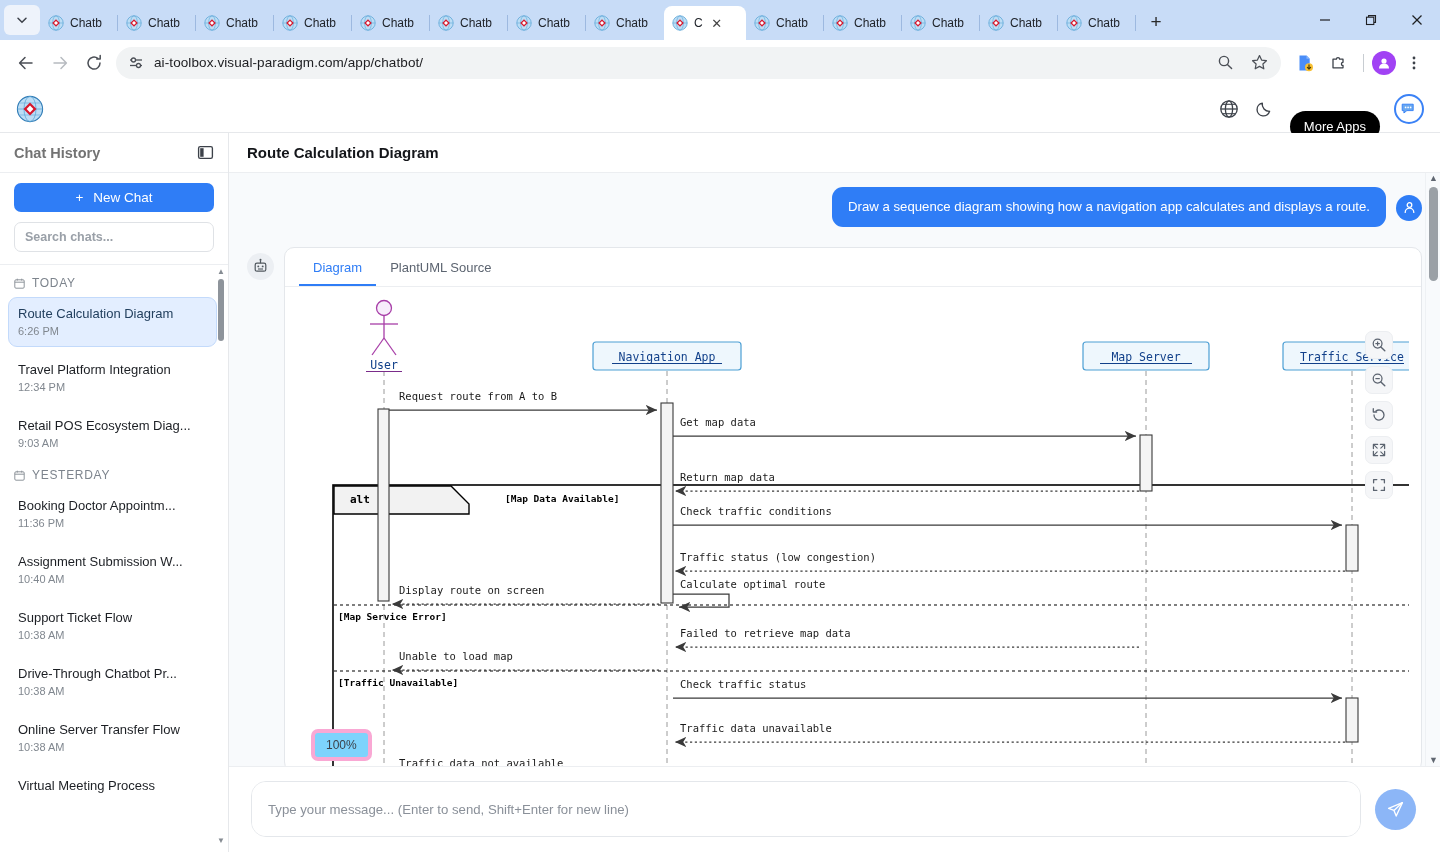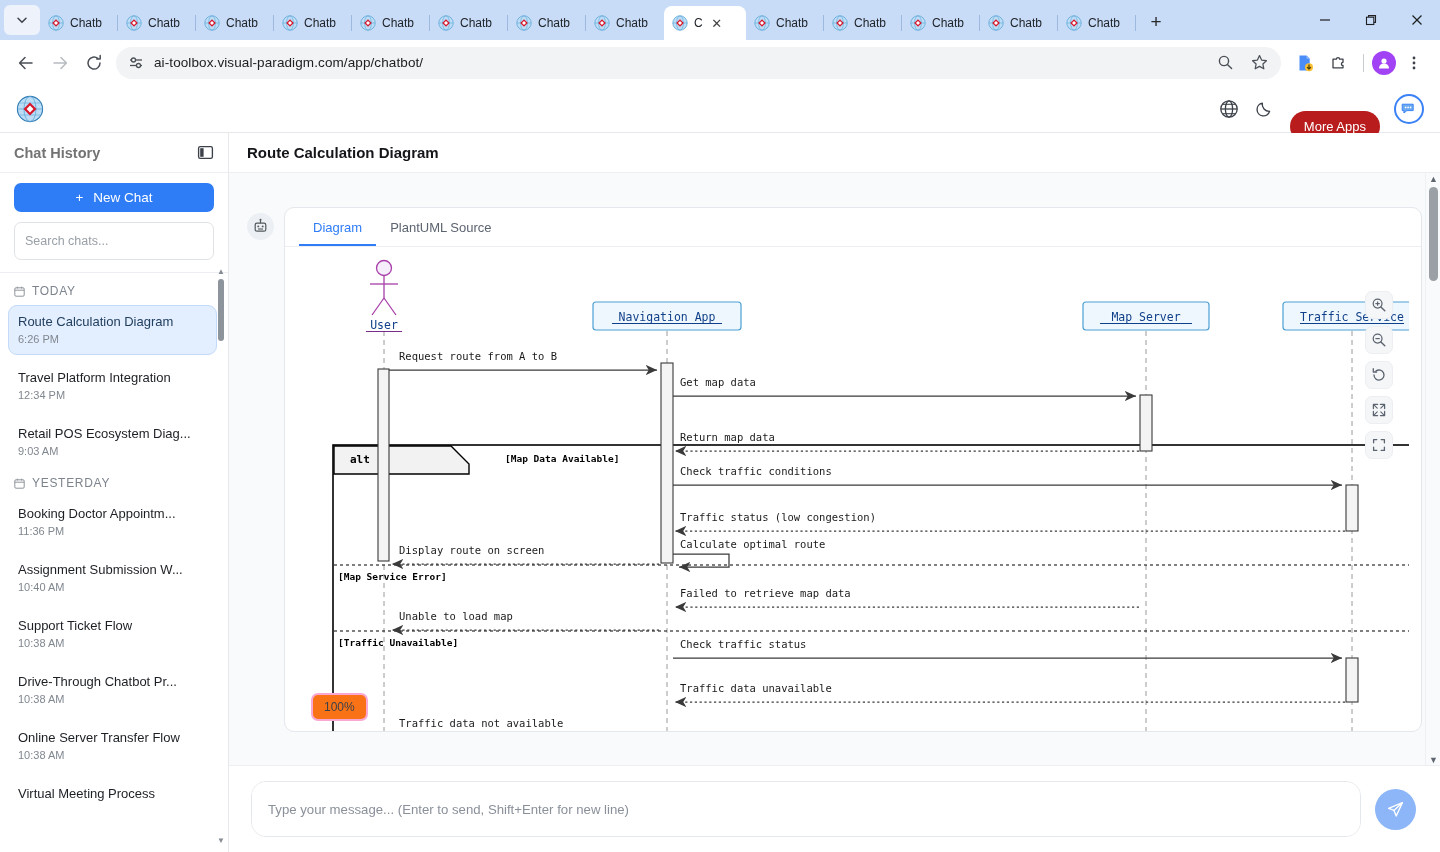--- a/index.html
+++ b/index.html
@@ -86,21 +86,21 @@
     display: flex; align-items: center; padding: 0 16px; gap: 10px;
   }
   #app-logo { width: 28px; height: 28px; flex: 0 0 auto; position: relative; }
   #app-title-group { display: flex; flex-direction: column; justify-content: center; }
   #app-title { font-size: 14.5px; font-weight: 700; color: #14161a; line-height: 17px; }
   #app-subtitle { font-size: 11.5px; color: #5f6670; line-height: 15px; }
   #header-right { margin-left: auto; display: flex; align-items: center; gap: 14px; }
   .hdr-icon { width: 22px; height: 22px; color: #3c4149; cursor: pointer;
               display: flex; align-items: center; justify-content: center; }
   #more-apps-btn {
-    background: #b91c1c; color: #fff; font-size: 13px; font-weight: 500;
+    background: #000000; color: #fff; font-size: 13px; font-weight: 500;
     padding: 8px 14px; border-radius: 18px; border: none; cursor: pointer;
     font-family: "Liberation Sans", sans-serif;
     margin-top: 36px;
   }
   #chat-fab {
     width: 30px; height: 30px; border-radius: 50%;
     border: 2px solid #3b82f6; display: flex; align-items: center;
     justify-content: center; cursor: pointer; background: #fff;
   }
 
@@ -121,25 +121,26 @@
   #sidebar-collapse { margin-left: auto; cursor: pointer; color: #3c4149;
                       display: flex; align-items: center; }
   #sidebar-top { padding: 10px 14px 12px; border-bottom: 1px solid #eceef1; }
   #new-chat-btn {
     width: 100%; height: 29px; background: #2f7df6; color: #fff;
     border: none; border-radius: 7px; font-size: 13.5px; cursor: pointer;
     display: flex; align-items: center; justify-content: center; gap: 10px;
     font-family: "Liberation Sans", sans-serif;
   }
   #search-chats {
-    width: 100%; height: 38px; margin-top: 10px;
+    width: 100%; height: 30px; margin-top: 10px;
     border: 1px solid #dfe2e6; border-radius: 7px;
     padding: 0 10px; font-size: 12.5px; color: #14161a;
     font-family: "Liberation Sans", sans-serif; outline: none;
     background: #fff;
+    font-weight: bold;
   }
   #search-chats::placeholder { color: #9aa0a8; }
   #chat-list {
     flex: 1 1 auto; overflow: hidden; padding: 8px 11px 0 8px;
     position: relative;
   }
   .group-label {
     display: flex; align-items: center; gap: 7px;
     font-size: 12px; letter-spacing: .7px; color: #7d848d;
     padding: 3px 6px 7px;
@@ -235,21 +236,21 @@
     position: absolute; right: 16px; top: 38px;
     display: flex; flex-direction: column; gap: 7px; z-index: 5;
   }
   .zoom-btn {
     width: 28px; height: 28px; border-radius: 7px; background: #f5f6f8;
     border: 1px solid #eceef1; display: flex; align-items: center;
     justify-content: center; cursor: pointer; color: #5c6470;
   }
   #zoom-level {
     position: absolute; left: 14px; bottom: 10px; z-index: 5;
-    background: #f97316; border: 2px solid #f9a8d4; border-radius: 7px;
+    background: #7dd3fc; border: 4px solid #f9a8d4; border-radius: 7px;
     font-size: 12px; color: #3c4149; padding: 5px 11px;
   }
 
   
   #composer {
     height: 87px; background: #fff; border-top: 1px solid #eceef1;
     display: flex; align-items: center; gap: 14px; padding: 0 24px 0 22px;
   }
   #message-input {
     flex: 1 1 auto; height: 56px; border: 1px solid #e4e7eb;
@@ -655,20 +656,29 @@
     </div>
   </aside>
 
   <section id="main">
     <div id="main-head">
       <span id="page-title">Route Calculation Diagram</span>
     </div>
 
     <div id="conversation">
 
+      <div class="msg-row-user">
+        <div class="bubble-user">Draw a sequence diagram showing how a navigation app calculates and displays a route.</div>
+        <div class="avatar-user">
+          <svg width="15" height="15" viewBox="0 0 15 15">
+            <circle cx="7.5" cy="5" r="2.3" fill="none" stroke="#fff" stroke-width="1.3"></circle>
+            <path d="M3.2 12.4 a4.3 4.3 0 0 1 8.6 0" fill="none" stroke="#fff" stroke-width="1.3" stroke-linecap="round"></path>
+          </svg>
+        </div>
+      </div>
 
       <div class="msg-row-bot">
         <div class="avatar-bot">
           <svg width="17" height="17" viewBox="0 0 17 17">
             <rect x="3.2" y="5.2" width="10.6" height="8" rx="1.8" fill="none" stroke="#51585f" stroke-width="1.2"></rect>
             <line x1="8.5" y1="2.2" x2="8.5" y2="5.2" stroke="#51585f" stroke-width="1.2"></line>
             <circle cx="8.5" cy="1.8" r="1" fill="#51585f"></circle>
             <circle cx="6.3" cy="8.4" r=".95" fill="#51585f"></circle>
             <circle cx="10.7" cy="8.4" r=".95" fill="#51585f"></circle>
             <line x1="6" y1="11" x2="11" y2="11" stroke="#51585f" stroke-width="1.1"></line>

